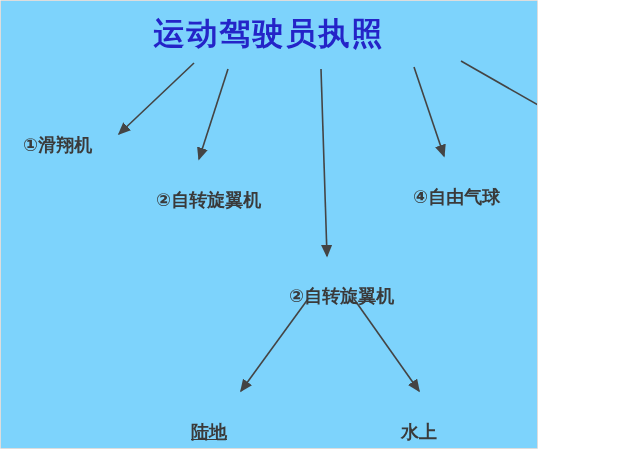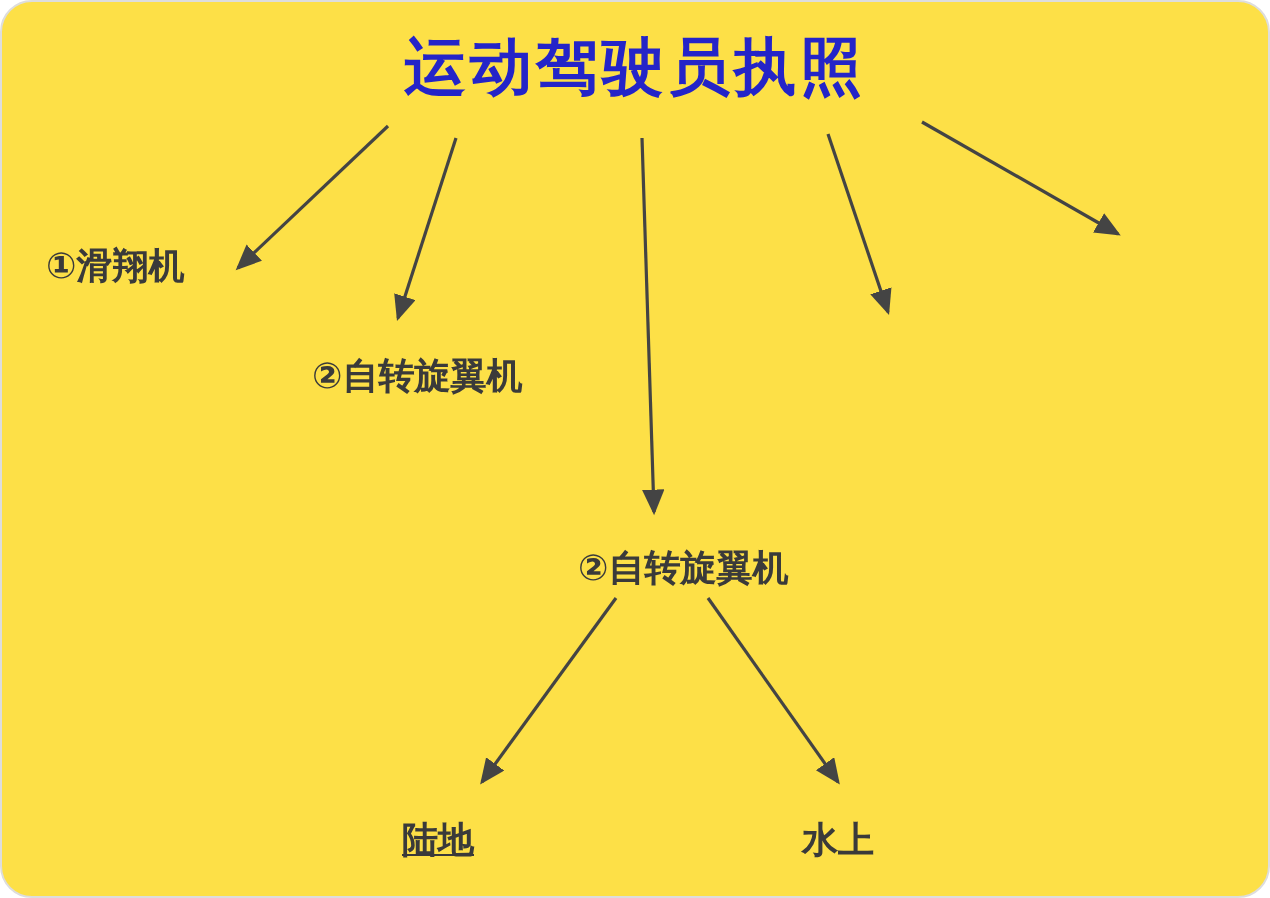--- a/index.html
+++ b/index.html
@@ -3,25 +3,25 @@
 <meta charset="utf-8">
 <style>
   html, body {
     margin: 0;
     padding: 0;
     background: #ffffff;
     font-family: "DejaVu Sans", "Liberation Sans", sans-serif;
   }
   .canvas {
     position: relative;
-    width: 635px;
+    width: 538px;
     height: 449px;
-    background: #fde047;
+    background: #7dd3fc;
     border: 1px solid #dddddd;
-    border-radius: 16px;
+    border-radius: 1px;
     box-sizing: border-box;
     overflow: hidden;
   }
   .title {
     position: absolute;
     left: 0;
     top: 12px;
     width: 100%;
     text-align: center;
     font-size: 31px;
@@ -29,27 +29,28 @@
     letter-spacing: 2px;
     color: #2424c8;
     font-family: "DejaVu Serif", "Liberation Serif", serif;
   }
   .node {
     position: absolute;
     font-size: 18px;
     font-weight: 600;
     color: #3a3a3a;
     white-space: nowrap;
+    margin-top: 12px;
   }
   .node-glider        { left: 22px;  top: 120px; }
   .node-gyroplane     { left: 155px; top: 175px; }
   .node-primary       { left: 288px; top: 271px; }
   .node-balloon       { left: 412px; top: 172px; }
   .node-airship       { left: 508px; top: 119px; }
-  .node-land          { left: 200px; top: 407px; text-decoration: underline; }
+  .node-land          { left: 190px; top: 407px; text-decoration: underline; }
   .node-water         { left: 400px; top: 407px; }
   svg.arrows {
     position: absolute;
     left: 0;
     top: 0;
     width: 635px;
     height: 449px;
     pointer-events: none;
   }
   svg.arrows line {
@@ -78,19 +79,20 @@
     <line x1="307" y1="298" x2="240" y2="390" marker-end="url(#ah)"></line>
     <line x1="353" y1="298" x2="418" y2="390" marker-end="url(#ah)"></line>
   </svg>
 
   <div class="node node-glider">①滑翔机</div>
 
   <div class="node node-gyroplane">②自转旋翼机</div>
 
   <div class="node node-primary">②自转旋翼机</div>
 
+  <div class="node node-balloon">④自由气球</div>
 
 
   <div class="node node-land">陆地</div>
 
   <div class="node node-water">水上</div>
 
 </div>
 
 </body></html>

